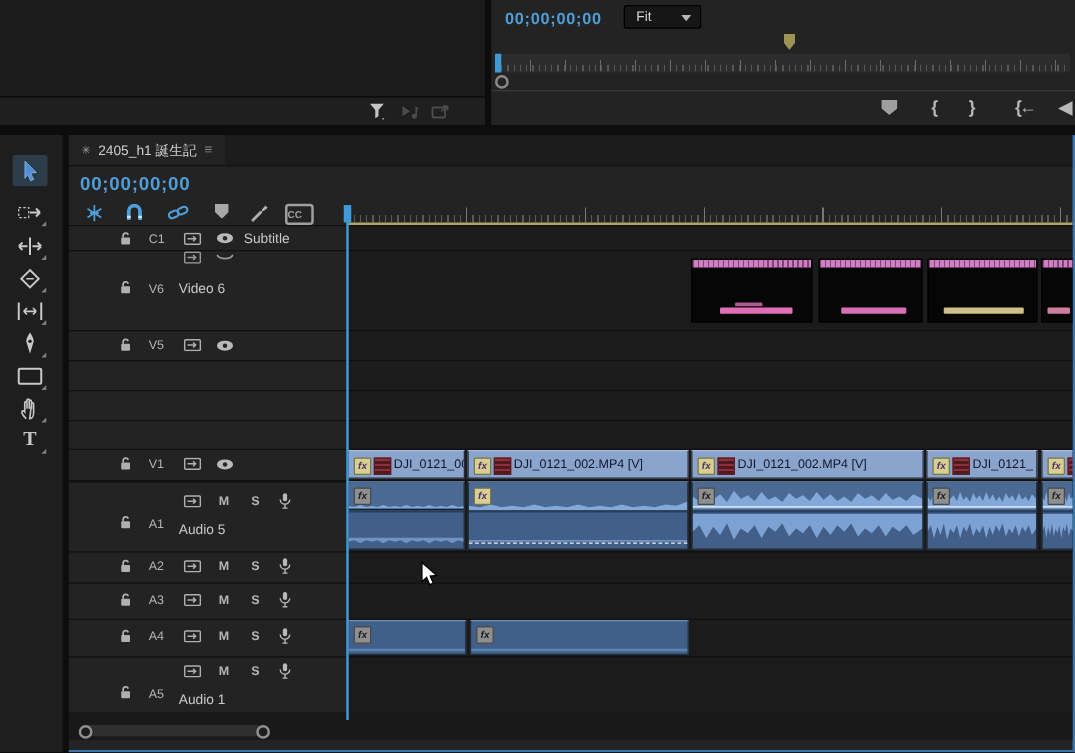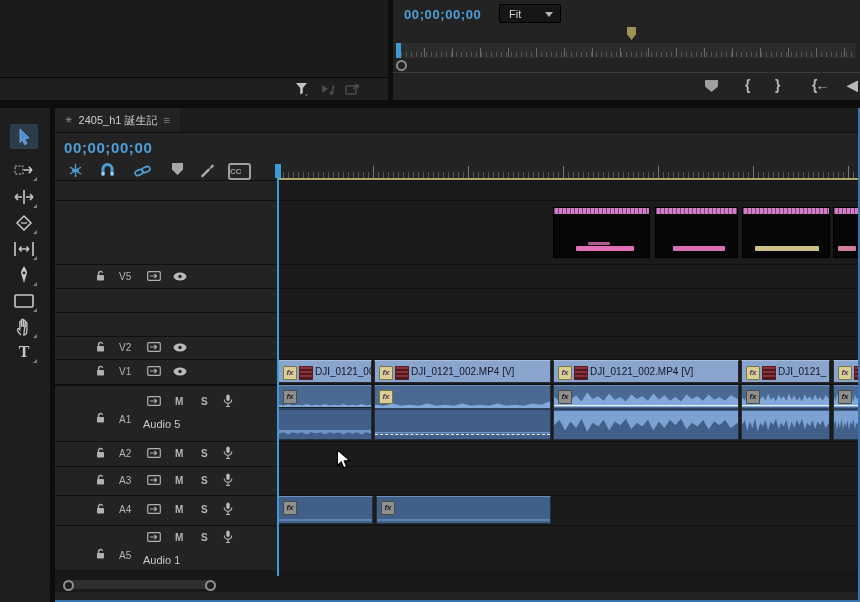--- a/index.html
+++ b/index.html
@@ -261,58 +261,80 @@
     <div class="rowsep" style="top:228px"></div>
     <div class="rowsep" style="top:251px"></div>
     <div class="rowsep" style="top:276px;height:2px"></div>
     <div class="rowsep" style="top:333px"></div>
     <div class="rowsep" style="top:358px"></div>
     <div class="rowsep" style="top:387px"></div>
     <div class="rowsep" style="top:417px"></div>
     <div class="rowsep" style="top:462px"></div>
     <div id="tl-belowtracks" class="abs"></div>
 
-
-
-    <div class="trow" style="top:156px;height:24px">
-      <div class="tbtn" style="left:40px;top:6px">
-          <svg width="11" height="12" viewBox="0 0 11 12">
-            <path d="M3.5 5V3.4A2.1 2.1 0 017.6 2.9" stroke="#b0b0b0" stroke-width="1.4" fill="none"></path>
-            <rect x="2" y="5" width="7" height="5.5" rx=".8" fill="#b0b0b0"></rect>
-          </svg>
-        </div>
-      <span class="tid" style="left:64px;top:7px">V5</span>
-      <div class="tbtn" style="left:92px;top:7px">
-          <svg width="14" height="10" viewBox="0 0 14 10">
-            <rect x=".7" y=".7" width="12.6" height="8.6" rx="1" stroke="#b0b0b0" fill="none" stroke-width="1.2"></rect>
-            <path d="M3 5h6M7.5 3l2 2-2 2" stroke="#b0b0b0" stroke-width="1.2" fill="none"></path>
-          </svg>
-        </div>
-      <div class="tbtn" style="left:118px;top:8px">
+    <div class="trow" style="top:74px;height:18px">
+      <div class="tbtn" style="left:40px;top:3px">
+          <svg width="11" height="12" viewBox="0 0 11 12">
+            <path d="M3.5 5V3.4A2.1 2.1 0 017.6 2.9" stroke="#b0b0b0" stroke-width="1.4" fill="none"></path>
+            <rect x="2" y="5" width="7" height="5.5" rx=".8" fill="#b0b0b0"></rect>
+          </svg>
+        </div>
+      <span class="tid" style="left:64px;top:4px">C1</span>
+      <div class="tbtn" style="left:92px;top:4px">
+          <svg width="14" height="10" viewBox="0 0 14 10">
+            <rect x=".7" y=".7" width="12.6" height="8.6" rx="1" stroke="#b0b0b0" fill="none" stroke-width="1.2"></rect>
+            <path d="M3 5h6M7.5 3l2 2-2 2" stroke="#b0b0b0" stroke-width="1.2" fill="none"></path>
+          </svg>
+        </div>
+      <div class="tbtn" style="left:118px;top:4px">
           <svg width="14" height="9" viewBox="0 0 14 9">
             <ellipse cx="7" cy="4.5" rx="6.4" ry="4" fill="#b9b9b9"></ellipse>
             <circle cx="7" cy="4.5" r="1.8" fill="#262626"></circle>
           </svg>
         </div>
-    </div>
-    <div class="trow" style="top:228px;height:23px">
-      <div class="tbtn" style="left:40px;top:5px">
-          <svg width="11" height="12" viewBox="0 0 11 12">
-            <path d="M3.5 5V3.4A2.1 2.1 0 017.6 2.9" stroke="#b0b0b0" stroke-width="1.4" fill="none"></path>
-            <rect x="2" y="5" width="7" height="5.5" rx=".8" fill="#b0b0b0"></rect>
-          </svg>
-        </div>
-      <span class="tid" style="left:64px;top:6px">V2</span>
-      <div class="tbtn" style="left:92px;top:6px">
-          <svg width="14" height="10" viewBox="0 0 14 10">
-            <rect x=".7" y=".7" width="12.6" height="8.6" rx="1" stroke="#b0b0b0" fill="none" stroke-width="1.2"></rect>
-            <path d="M3 5h6M7.5 3l2 2-2 2" stroke="#b0b0b0" stroke-width="1.2" fill="none"></path>
-          </svg>
-        </div>
-      <div class="tbtn" style="left:118px;top:7px">
+      <span class="tname" style="left:140px;top:3px">Subtitle</span>
+    </div>
+
+    <div class="trow" style="top:92px;height:64px">
+      <div class="tbtn" style="left:92px;top:1px">
+          <svg width="14" height="10" viewBox="0 0 14 10">
+            <rect x=".7" y=".7" width="12.6" height="8.6" rx="1" stroke="#989898" fill="none" stroke-width="1.2"></rect>
+            <path d="M3 5h6M7.5 3l2 2-2 2" stroke="#989898" stroke-width="1.2" fill="none"></path>
+          </svg>
+        </div>
+      <div class="tbtn" style="left:118px;top:2px">
+          <svg width="14" height="9" viewBox="0 0 14 9">
+            <path d="M.6 2a7 5 0 0012.8 0" stroke="#989898" fill="none" stroke-width="1.4"></path>
+          </svg>
+        </div>
+      <div class="tbtn" style="left:40px;top:24px">
+          <svg width="11" height="12" viewBox="0 0 11 12">
+            <path d="M3.5 5V3.4A2.1 2.1 0 017.6 2.9" stroke="#b0b0b0" stroke-width="1.4" fill="none"></path>
+            <rect x="2" y="5" width="7" height="5.5" rx=".8" fill="#b0b0b0"></rect>
+          </svg>
+        </div>
+      <span class="tid" style="left:64px;top:26px">V6</span>
+      <span class="tname" style="left:88px;top:25px">Video 6</span>
+    </div>
+
+    <div class="trow" style="top:156px;height:24px">
+      <div class="tbtn" style="left:40px;top:6px">
+          <svg width="11" height="12" viewBox="0 0 11 12">
+            <path d="M3.5 5V3.4A2.1 2.1 0 017.6 2.9" stroke="#b0b0b0" stroke-width="1.4" fill="none"></path>
+            <rect x="2" y="5" width="7" height="5.5" rx=".8" fill="#b0b0b0"></rect>
+          </svg>
+        </div>
+      <span class="tid" style="left:64px;top:7px">V5</span>
+      <div class="tbtn" style="left:92px;top:7px">
+          <svg width="14" height="10" viewBox="0 0 14 10">
+            <rect x=".7" y=".7" width="12.6" height="8.6" rx="1" stroke="#b0b0b0" fill="none" stroke-width="1.2"></rect>
+            <path d="M3 5h6M7.5 3l2 2-2 2" stroke="#b0b0b0" stroke-width="1.2" fill="none"></path>
+          </svg>
+        </div>
+      <div class="tbtn" style="left:118px;top:8px">
           <svg width="14" height="9" viewBox="0 0 14 9">
             <ellipse cx="7" cy="4.5" rx="6.4" ry="4" fill="#b9b9b9"></ellipse>
             <circle cx="7" cy="4.5" r="1.8" fill="#262626"></circle>
           </svg>
         </div>
     </div>
 
     <div class="trow" style="top:251px;height:25px">
       <div class="tbtn" style="left:40px;top:6px">
           <svg width="11" height="12" viewBox="0 0 11 12">

